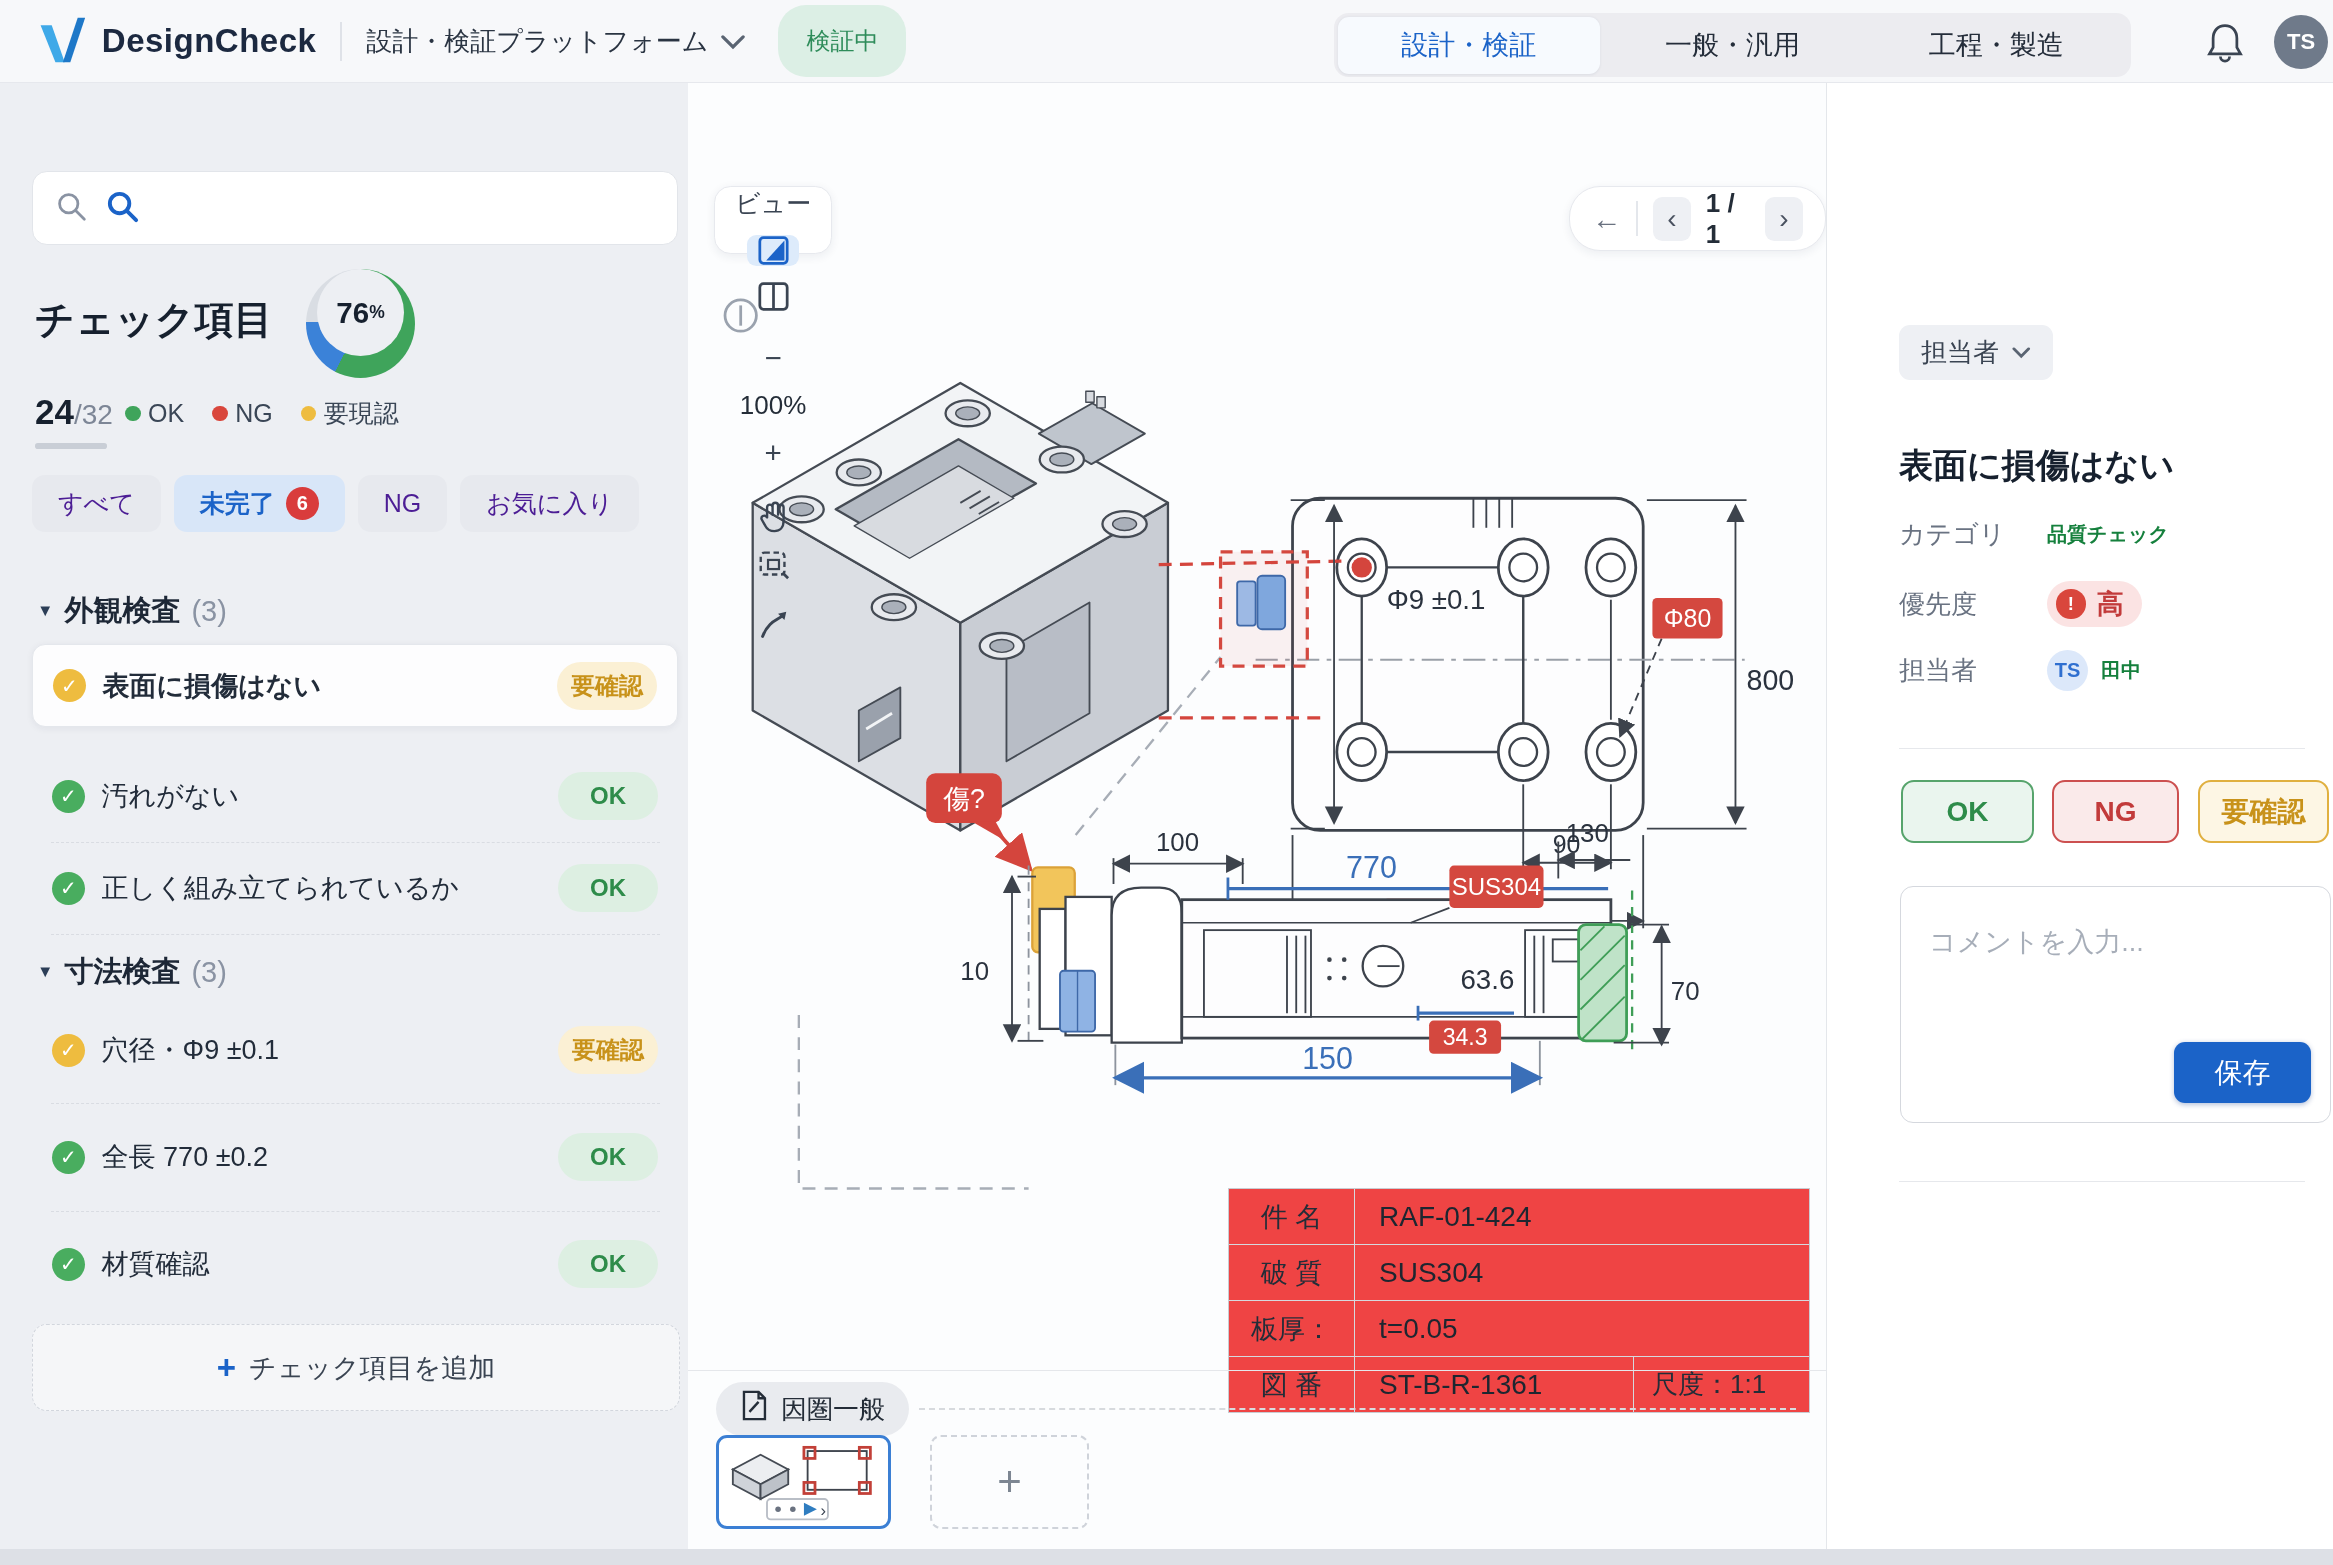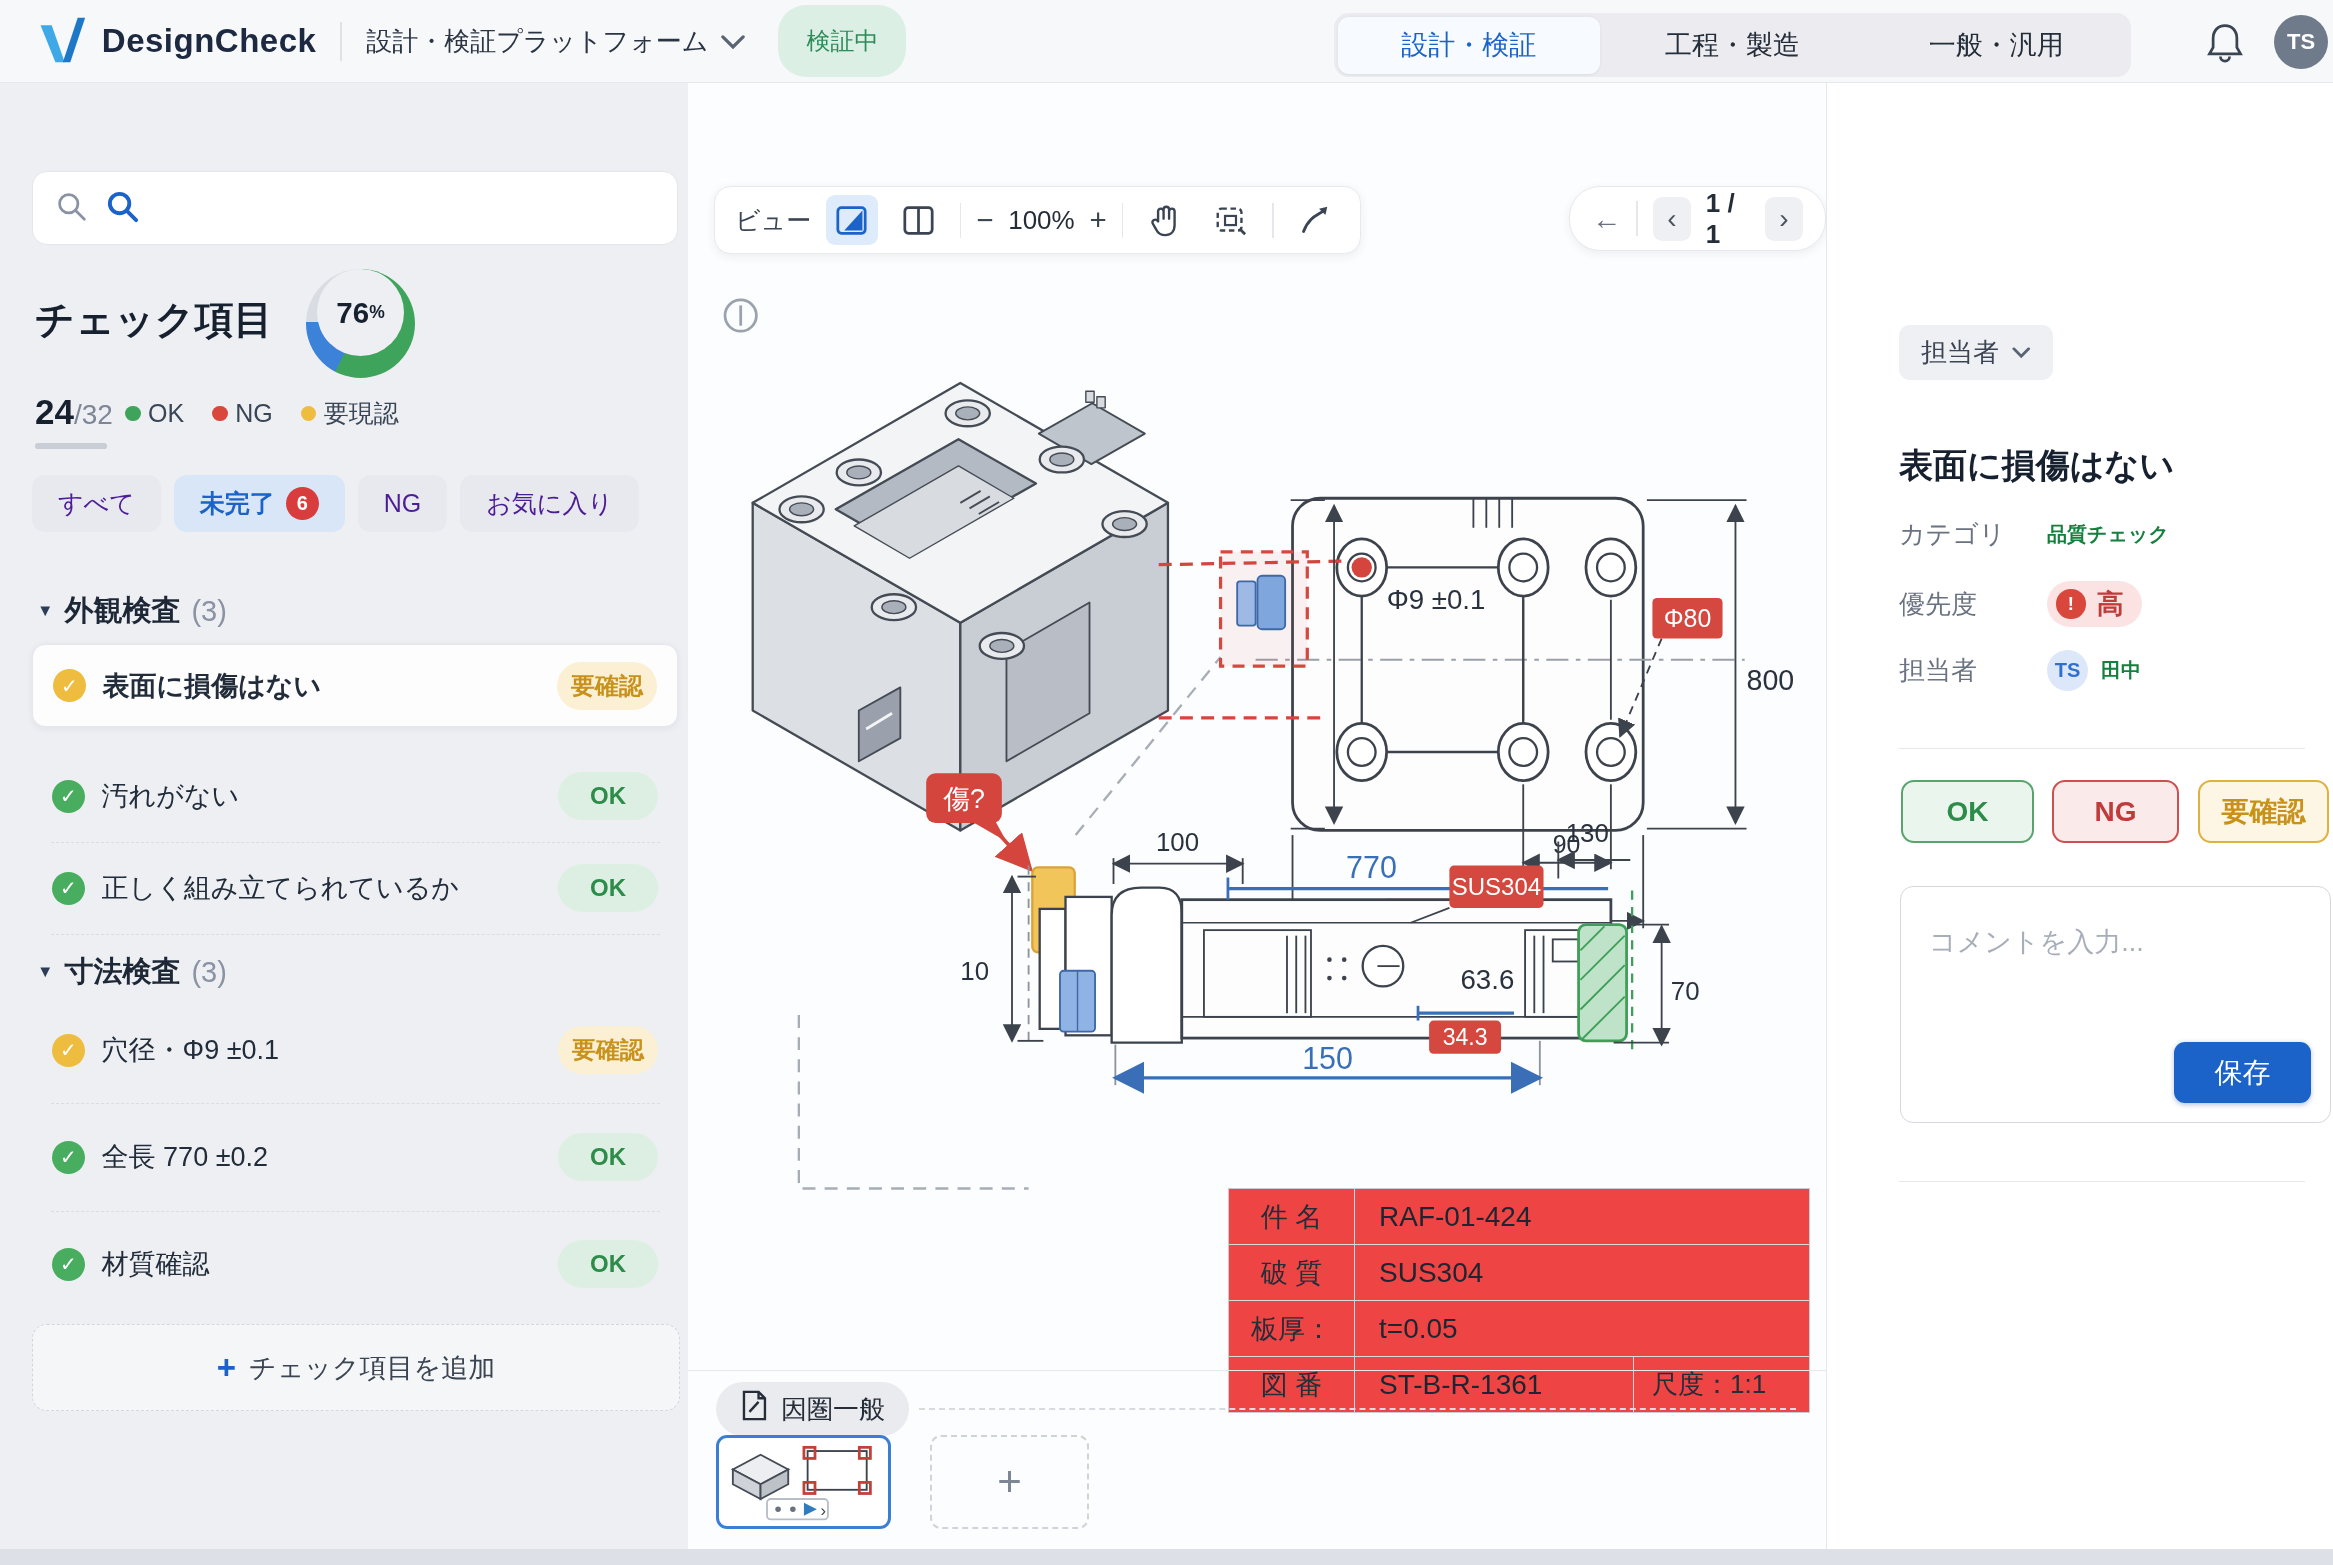--- a/index.html
+++ b/index.html
@@ -50,21 +50,21 @@
   .row-badge.warn{background:#fbf0d4;color:#c8921a;}
   .dash-sep{left:51px;width:609px;border-top:1.8px dashed #d9dce2;}
   .add-btn{left:32px;top:1324px;width:646px;height:85px;border:1.8px dashed #d2d6dd;border-radius:14.8px;background:rgba(250,250,252,.6);display:flex;align-items:center;justify-content:center;gap:13px;}
   .add-plus{color:#1b63c8;font-size:33px;font-weight:bold;}
   .add-label{color:#3a4452;font-size:27px;}
   .box-card{left:32px;top:1438px;width:646px;height:92px;background:#f1f2f5;border-radius:14.8px;display:flex;align-items:center;padding:0 33px;box-sizing:border-box;gap:20px;}
   .box-label{flex:1;font-size:29px;font-weight:bold;color:#1d2736;}
 
   
   #canvas{left:688px;top:83px;width:1138px;height:1482px;background:#fcfdfe;}
-  .vtoolbar{left:26px;top:103px;height:66px;background:#fff;border:0.9px solid #e7e9ee;border-radius:16.6px;box-shadow:0 2.8px 9.2px rgba(30,40,70,.07);display:flex;align-items:center;padding:0 20px;gap:14.8px;}
+  .vtoolbar{left:26px;top:103px;height:66px;background:#fff;border:0.9px solid #e7e9ee;border-radius:16.6px;box-shadow:0 2.8px 9.2px rgba(30,40,70,.07);display:flex;align-items:center;padding:0 20px;gap:14.8px;flex-direction:column;}
   .vt-label{font-size:25px;color:#3a4452;}
   .vt-btn{width:52px;height:50px;border-radius:9.2px;display:flex;align-items:center;justify-content:center;}
   .vt-btn.active{background:#ddebfb;}
   .vt-sep{width:1.8px;height:35px;background:#e4e7ec;}
   .vt-txt{font-size:29.5px;color:#3a4452;}
   .vt-zoom{font-size:26px;color:#242d38;}
   .pager{left:881px;top:103px;height:63px;background:#fff;border:0.9px solid #e7e9ee;border-radius:31px;box-shadow:0 2.8px 9.2px rgba(30,40,70,.07);display:flex;align-items:center;padding:0 22px;gap:14.8px;}
   .pg-arrow{font-size:29.5px;color:#6a7280;}
   .pg-btn{width:44px;height:44px;background:#eef0f4;border-radius:9.2px;display:flex;align-items:center;justify-content:center;font-size:28px;color:#4a5260;}
   .pg-num{font-size:26px;font-weight:bold;color:#242d38;}
@@ -117,22 +117,22 @@
     <span class="hdr-divider"></span>
     <span class="workspace">設計・検証プラットフォーム</span>
     <span style="margin:5.5px 0 0 13px;">
       <svg width="24" height="14.8" viewBox="0 0 26 16">
           <path d="M2,2 L13,13 L24,2" stroke="#5a6472" stroke-width="3.5" fill="none" stroke-linecap="round"></path>
         </svg>
     </span>
     <span class="badge-verify" style="margin-left:33px;">検証中</span>
     <div class="tabgroup flex abs" style="left:1334px;top:13px;">
       <div class="tab active">設計・検証</div>
+      <div class="tab">一般・汎用</div>
       <div class="tab">工程・製造</div>
-      <div class="tab">一般・汎用</div>
     </div>
     <span class="abs" style="left:2204px;top:20px;">
       <svg width="42" height="44" viewBox="0 0 46 48">
         <path d="M23,6 C15,6 10,12 10,20 L10,30 L6,37 L40,37 L36,30 L36,20 C36,12 31,6 23,6 Z" fill="none" stroke="#3a4452" stroke-width="3"></path>
         <path d="M18,40 a5,5 0 0 0 10,0" fill="none" stroke="#3a4452" stroke-width="3"></path>
       </svg>
     </span>
     <div class="avatar abs" style="left:2274px;top:14.8px;">TS</div>
   </div>
 

